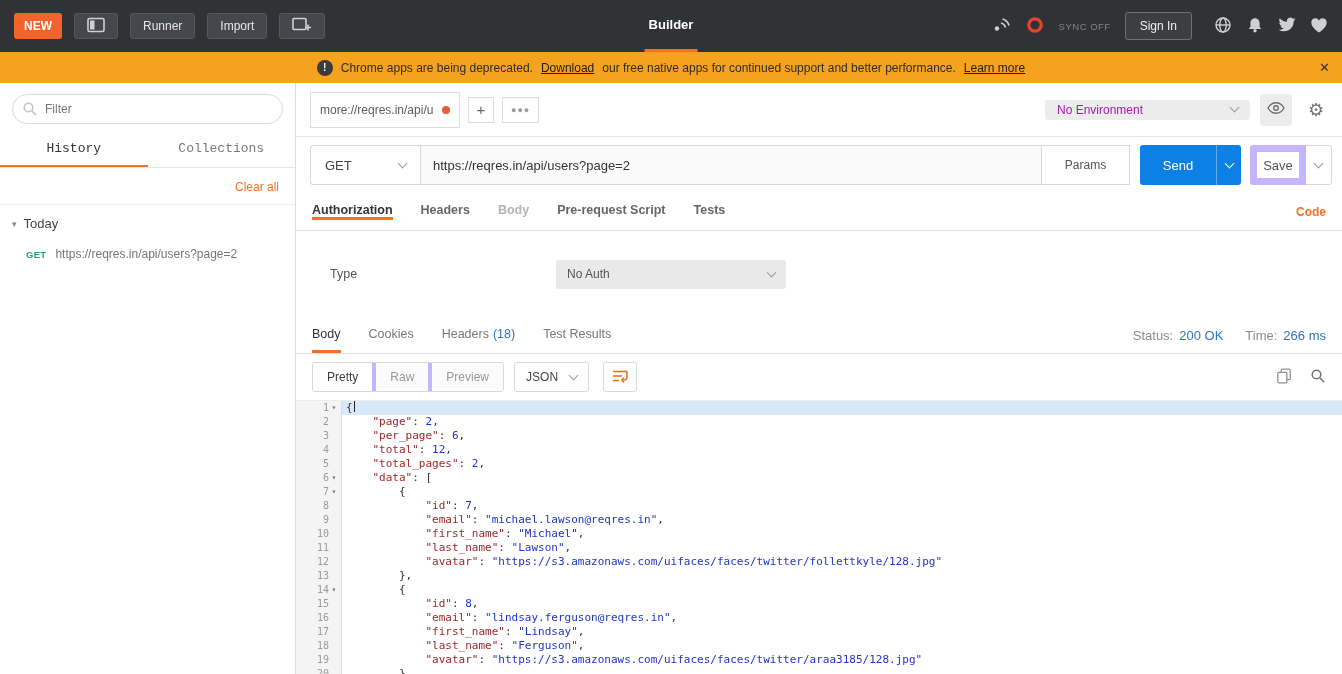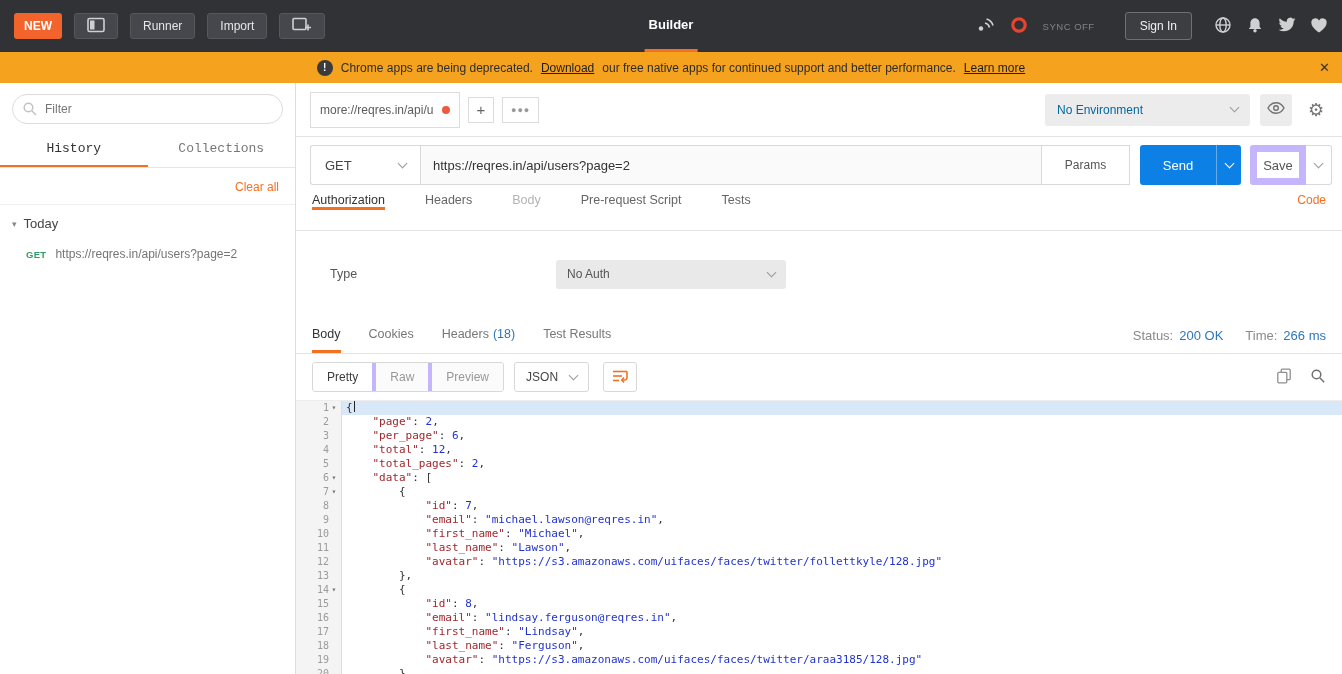--- a/index.html
+++ b/index.html
@@ -24,21 +24,21 @@
   .tb-btn{background:#45474c;color:#e6e6e6;font-size:12px;border:1px solid #55575b;
     border-radius:3px;height:26px;padding:0 12px;cursor:pointer;display:flex;
     align-items:center;justify-content:center;}
   .tb-center{position:absolute;left:50%;transform:translateX(-50%);top:0;height:52px;
     display:flex;}
   .tb-tab{display:flex;align-items:center;height:52px;font-size:13px;color:#87898c;
     border-bottom:3px solid transparent;cursor:pointer;padding:0 4px;}
   .tb-tab.active{color:#fff;font-weight:bold;border-bottom-color:var(--orange);}
   .tb-right{margin-left:auto;display:flex;align-items:center;gap:14px;}
   .tb-iconbtn{background:none;border:none;cursor:pointer;display:flex;align-items:center;}
-  .sync-label{font-size:9.5px;letter-spacing:.5px;color:#808285;margin-right:16px;}
+  .sync-label{font-size:9.5px;letter-spacing:.5px;color:#808285;}
   .signin{background:#3c3e42;border:1px solid #6e7074;border-radius:3px;color:#f0f0f0;
     font-size:12px;height:28px;padding:0 14px;cursor:pointer;margin-right:8px;}
 
   
   .banner{height:31px;background:var(--banner);display:flex;align-items:center;
     justify-content:center;gap:8px;position:relative;flex:none;font-size:12px;color:#2d2d2d;}
   .banner .alert{width:16px;height:16px;border-radius:50%;background:#3b3b3b;color:#fff;
     font-size:10px;font-weight:bold;display:flex;align-items:center;justify-content:center;flex:none;}
   .banner a{color:#1d1d1d;text-decoration:underline;cursor:pointer;}
   .banner .close{position:absolute;right:12px;top:0;height:31px;display:flex;align-items:center;
@@ -72,23 +72,23 @@
     align-items:center;padding:0 10px 0 14px;gap:8px;}
   .reqtab{width:150px;height:36px;border:1px solid #dcdcdc;background:#fff;display:flex;
     align-items:center;gap:6px;padding:0 9px;font-size:12px;color:#5c5c5c;cursor:pointer;}
   .reqtab .tab-title{white-space:nowrap;overflow:hidden;flex:1;}
   .reqtab .dot{width:8px;height:8px;border-radius:50%;background:#eb5b3c;flex:none;}
   .tab-add{width:26px;height:26px;border:1px solid #dcdcdc;background:#fff;color:#666;
     font-size:15px;display:flex;align-items:center;justify-content:center;cursor:pointer;}
   .tab-more{height:26px;border:1px solid #dcdcdc;background:#fff;color:#999;font-size:9px;
     padding:0 8px;display:flex;align-items:center;cursor:pointer;letter-spacing:1px;}
   .strip-spacer{flex:1;}
-  .env-select{width:205px;height:32px;background:#ececec;border-radius:3px;display:flex;
+  .env-select{width:205px;height:20px;background:#ececec;border-radius:3px;display:flex;
     align-items:center;justify-content:space-between;padding:0 12px;font-size:12px;
-    color:#0369a1;cursor:pointer;}
+    color:#a21caf;cursor:pointer;}
   .eye-btn{width:32px;height:32px;background:#ececec;border-radius:3px;border:none;
     display:flex;align-items:center;justify-content:center;cursor:pointer;margin-left:2px;}
   .gear-btn{width:32px;height:32px;background:none;border:none;color:#76787a;font-size:18px;
     display:flex;align-items:center;justify-content:center;cursor:pointer;}
   .chev{display:inline-block;width:7px;height:7px;border-right:1.4px solid #9a9a9a;
     border-bottom:1.4px solid #9a9a9a;transform:rotate(45deg);margin-top:-4px;flex:none;}
   .chev.white{border-color:#fff;}
 
   .reqrow{height:56px;flex:none;display:flex;align-items:center;padding:0 10px 0 14px;}
   .method-select{width:110px;height:40px;border:1px solid #d9d9d9;border-right:none;
@@ -102,21 +102,21 @@
     color:#fff;font-size:13px;cursor:pointer;margin-left:10px;}
   .send-caret{width:25px;height:40px;background:var(--blue);border:none;
     border-left:1px solid rgba(255,255,255,.35);border-radius:0 3px 3px 0;cursor:pointer;
     display:flex;align-items:center;justify-content:center;}
   .save-btn{width:56px;height:40px;border:7px solid #c4b5fd;background:#fff;color:#555;
     font-size:13px;border-radius:3px 0 0 3px;cursor:pointer;margin-left:9px;}
   .save-caret{width:26px;height:40px;border:1px solid #d9d9d9;border-left:none;background:#fff;
     border-radius:0 3px 3px 0;cursor:pointer;display:flex;align-items:center;justify-content:center;}
 
   .reqtabs{height:38px;flex:none;border-bottom:1px solid var(--border);display:flex;
-    padding:0 16px;gap:40px;align-items:flex-start;font-size:12.5px;}
+    padding:0 16px;gap:28px;align-items:center;font-size:12.5px;font-weight:bold;}
   .rtab{display:flex;align-items:center;color:#666;border-bottom:3px solid transparent;cursor:pointer;}
   .rtab.active{color:#333;border-bottom-color:var(--orange);}
   .rtab.dim{color:#b3b3b3;}
   .code-link{margin-left:auto;display:flex;align-items:center;color:var(--orange);
     font-size:12px;text-decoration:none;cursor:pointer;}
 
   .authrow{height:86px;flex:none;display:flex;align-items:center;padding:0 14px 0 34px;}
   .type-label{width:226px;font-size:12.5px;color:#555;}
   .auth-select{width:230px;height:29px;background:#e9e9e9;border-radius:3px;display:flex;
     align-items:center;justify-content:space-between;padding:0 11px;font-size:12px;

